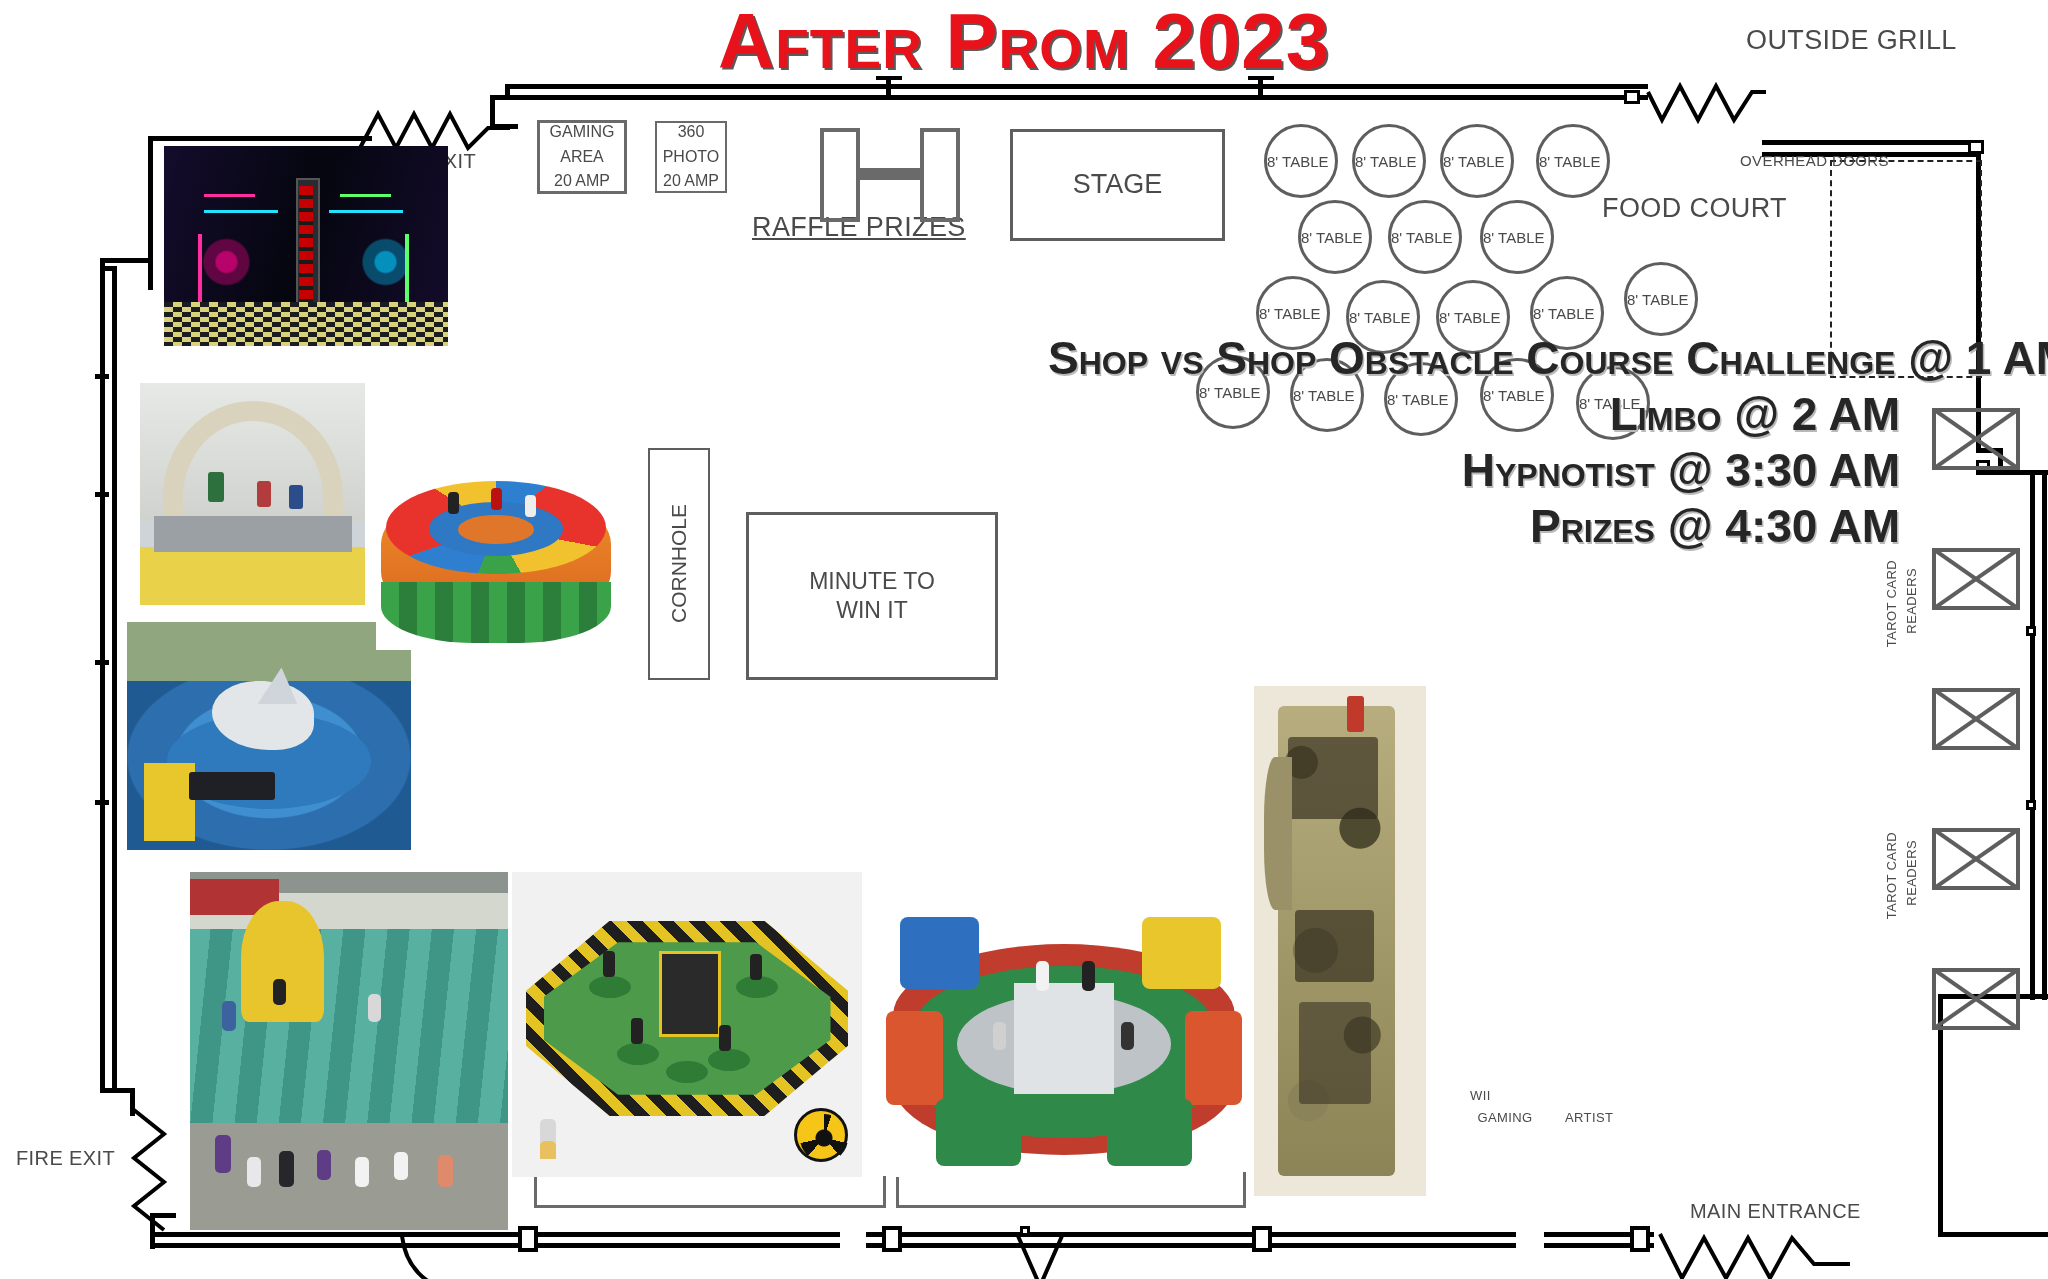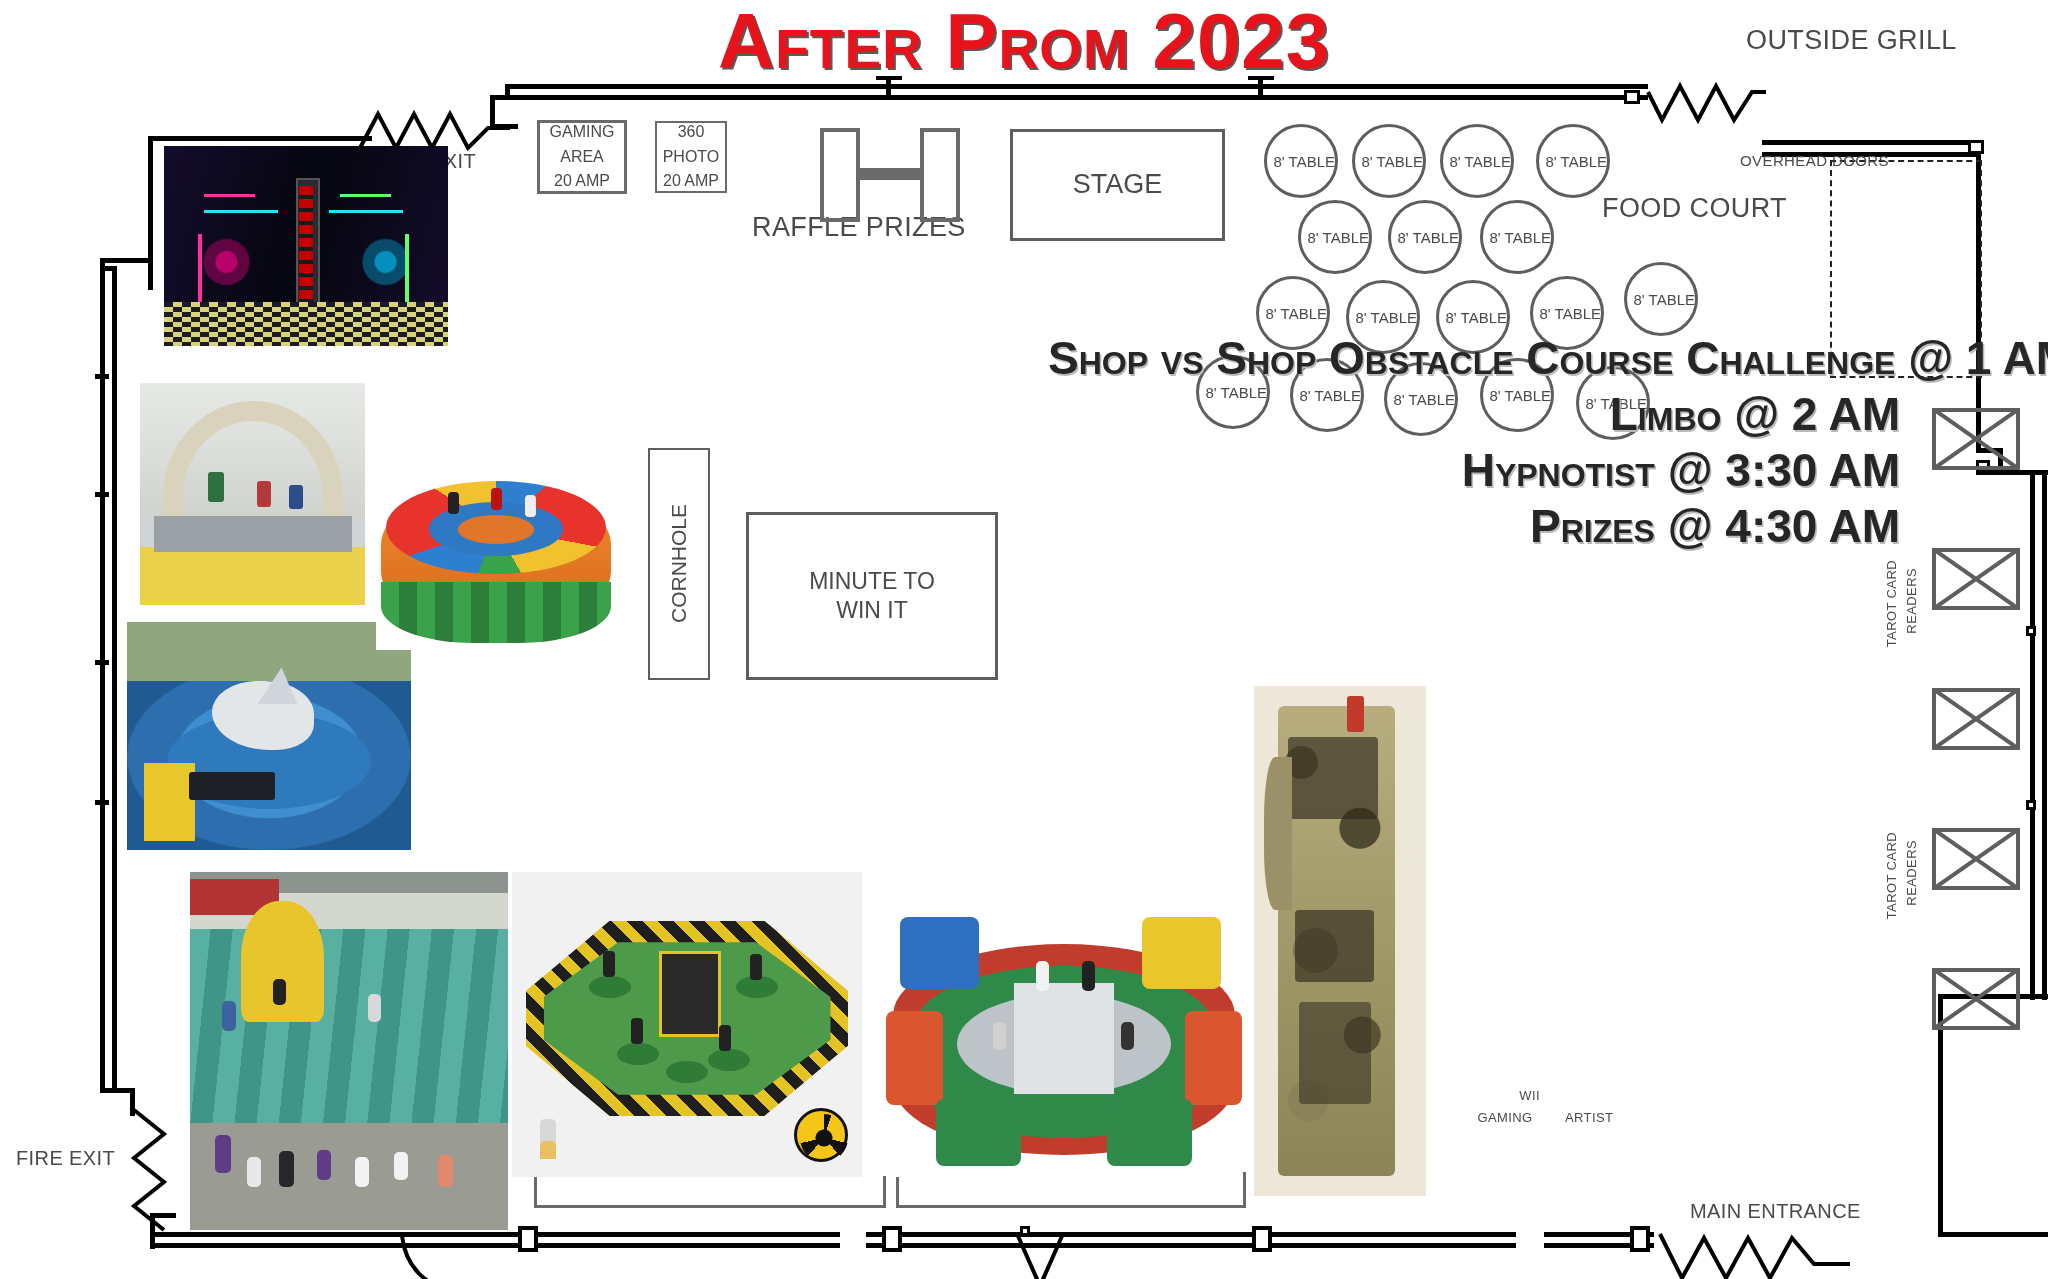--- a/index.html
+++ b/index.html
@@ -40,21 +40,21 @@
   .ampbox{
     border:3px solid #6a6a6a;box-sizing:border-box;
     display:flex;flex-direction:column;align-items:center;justify-content:center;
     font-size:16px;color:#4a4a4a;line-height:1.55;text-align:center;
   }
   .ampbox.b2{border-width:2px;}
 
   
   .tbl{
     border:3px solid #5e5e5e;border-radius:50%;
-    display:flex;align-items:center;justify-content:flex-end;
+    display:flex;align-items:center;justify-content:flex-start;
     font-size:15px;color:#4a4a4a;box-sizing:border-box;white-space:nowrap;
   }
 
   
   .xbox{border:4px solid #5e5e5e;box-sizing:border-box;position:relative;overflow:hidden;}
   .xbox:before,.xbox:after{
     content:"";position:absolute;left:50%;top:50%;width:150%;height:4px;
     background:#5e5e5e;transform-origin:center;
   }
   .xbox:before{transform:translate(-50%,-50%) rotate(var(--a1));}
@@ -190,21 +190,21 @@
   <div class="abs plan-label sm" style="left:1740px;top:152px;">OVERHEAD DOORS</div>
 
   <div class="abs plan-label" style="left:430px;top:150px;">EXIT</div>
 
   <div class="abs plan-label" style="left:16px;top:1147px;">FIRE EXIT</div>
 
   <div class="abs plan-label" style="left:1690px;top:1200px;">MAIN ENTRANCE</div>
 
   <div class="abs plan-label big" style="left:1602px;top:193px;">FOOD COURT</div>
 
-  <div class="abs plan-label big" style="left:752px;top:212px;">RAFFLE PRIZES</div>
+  <div class="abs plan-label big" style="left:752px;top:212px;text-decoration:underline;">RAFFLE PRIZES</div>
 
   <div class="abs ampbox" style="left:537px;top:120px;width:90px;height:74px;">
     <div>GAMING</div>
     <div>AREA</div>
     <div>20 AMP</div>
   </div>
 
   <div class="abs ampbox b2" style="left:655px;top:121px;width:72px;height:72px;">
     <div>360</div>
     <div>PHOTO</div>
@@ -297,21 +297,21 @@
   <div class="abs xbox" style="left:1932px;top:486px;width:88px;height:62px;--a1:35deg;--a2:-35deg;"></div>
   <div class="abs xbox" style="left:1932px;top:564px;width:88px;height:62px;--a1:35deg;--a2:-35deg;"></div>
   <div class="abs xbox" style="left:1932px;top:642px;width:88px;height:62px;--a1:35deg;--a2:-35deg;"></div>
   <div class="abs xbox" style="left:1932px;top:720px;width:88px;height:62px;--a1:35deg;--a2:-35deg;"></div>
 
   <div class="abs plan-label xs vtext" style="left:1884px;top:560px;">TAROT CARD</div>
   <div class="abs plan-label xs vtext" style="left:1904px;top:568px;">READERS</div>
   <div class="abs plan-label xs vtext" style="left:1884px;top:832px;">TAROT CARD</div>
   <div class="abs plan-label xs vtext" style="left:1904px;top:840px;">READERS</div>
 
-  <div class="abs plan-label xs" style="left:1470px;top:1088px;text-align:right;width:70px;">WII</div>
+  <div class="abs plan-label xs" style="left:1470px;top:1088px;text-align:left;width:70px;">WII</div>
   <div class="abs plan-label xs" style="left:1450px;top:1110px;text-align:center;width:110px;">GAMING</div>
 
   <div class="abs plan-label xs" style="left:1565px;top:1110px;text-align:left;width:110px;">ARTIST</div>
 
   <div class="dimbr" style="left:534px;top:1176px;width:352px;height:32px;"></div>
   <div class="dimbr" style="left:896px;top:1172px;width:350px;height:36px;"></div>
 
   <div class="photo" style="left:164px;top:146px;width:284px;height:200px;background:#0b0b12;">
     <div style="position:absolute;left:0;top:0;width:100%;height:100%;
       background:

